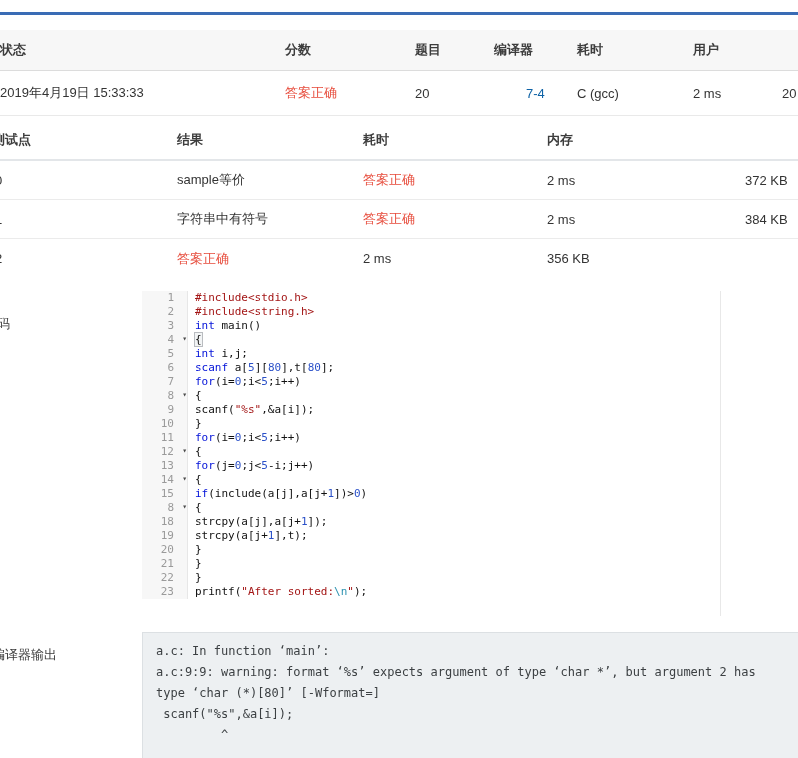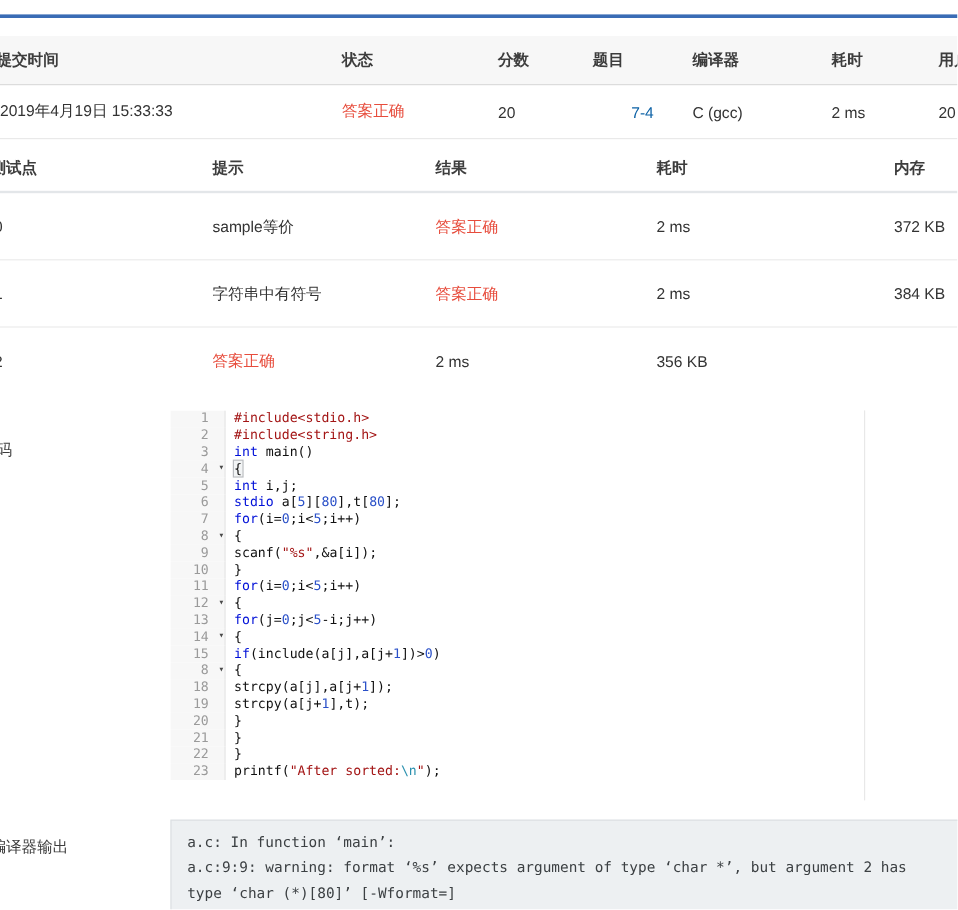--- a/index.html
+++ b/index.html
@@ -25,21 +25,21 @@
   .grid{display:grid;align-items:center;}
   .sub-grid{grid-template-columns:285px 130px 79px 83px 116px 89px 1fr;}
   .tc-grid{grid-template-columns:177px 186px 184px 198px 1fr;}
   .hdr{font-weight:bold;color:#3d3d3d;}
   .cell{white-space:nowrap;overflow:visible;}
 
   .sub-head{height:41px;margin-top:15px;background:#f7f7f7;border-bottom:1px solid #dcdcdc;}
   .sub-row{height:45px;border-bottom:1px solid #e9e9e9;}
 
   .tc-head{height:40px;margin-top:5px;border-bottom:2px solid #e3e6e9;}
-  .tc-row{height:56px;border-bottom:1px solid #ebebeb;}
+  .tc-row{height:39px;border-bottom:1px solid #ebebeb;}
   .tc-row:last-child{border-bottom:none;}
 
   .clip-3{margin-left:-3px;}
   .clip-8{margin-left:-8px;display:inline-block;}
   .clip-id{display:inline-block;margin-left:-5px;color:#333;}
 
   .status{color:var(--status-red);}
   .link{color:var(--link-blue);cursor:pointer;text-decoration:none;margin-left:32px;}
 
   
@@ -80,21 +80,20 @@
 </style>
 </head>
 <body>
 
 <div class="page">
 
   <div class="top-rule"></div>
 
   <div>
     <div class="grid sub-grid sub-head">
-      <div class="cell hdr"><span class="clip-3">提交时间</span></div>
       <div class="cell hdr">状态</div>
       <div class="cell hdr">分数</div>
       <div class="cell hdr">题目</div>
       <div class="cell hdr">编译器</div>
       <div class="cell hdr">耗时</div>
       <div class="cell hdr">用户</div>
     </div>
     <div class="grid sub-grid sub-row">
       <div class="cell">2019年4月19日 15:33:33</div>
       <div class="cell status">答案正确</div>
@@ -102,21 +101,20 @@
       <div class="cell"><a class="link">7-4</a></div>
       <div class="cell">C (gcc)</div>
       <div class="cell">2 ms</div>
       <div class="cell">20</div>
     </div>
   </div>
 
   <div>
     <div class="grid tc-grid tc-head">
       <div class="cell hdr"><span class="clip-8">测试点</span></div>
-      <div class="cell hdr">提示</div>
       <div class="cell hdr">结果</div>
       <div class="cell hdr">耗时</div>
       <div class="cell hdr">内存</div>
     </div>
 
     <div class="grid tc-grid tc-row">
       <div class="cell"><span class="clip-id">0</span></div>
       <div class="cell">sample等价</div>
       <div class="cell status">答案正确</div>
       <div class="cell">2 ms</div>
@@ -168,21 +166,21 @@
         <div class="cl">
           <div class="gut">
             <span class="num">5</span>
           </div>
           <div class="src"><span class="tk-kw">int</span><span class="tk-pl"> i,j;</span></div>
         </div>
         <div class="cl">
           <div class="gut">
             <span class="num">6</span>
           </div>
-          <div class="src"><span class="tk-kw">stdio</span><span class="tk-pl"> a[</span><span class="tk-num">5</span><span class="tk-pl">][</span><span class="tk-num">80</span><span class="tk-pl">],t[</span><span class="tk-num">80</span><span class="tk-pl">];</span></div>
+          <div class="src"><span class="tk-kw">scanf</span><span class="tk-pl"> a[</span><span class="tk-num">5</span><span class="tk-pl">][</span><span class="tk-num">80</span><span class="tk-pl">],t[</span><span class="tk-num">80</span><span class="tk-pl">];</span></div>
         </div>
         <div class="cl">
           <div class="gut">
             <span class="num">7</span>
           </div>
           <div class="src"><span class="tk-kw">for</span><span class="tk-pl">(i=</span><span class="tk-num">0</span><span class="tk-pl">;i&lt;</span><span class="tk-num">5</span><span class="tk-pl">;i++)</span></div>
         </div>
         <div class="cl">
           <div class="gut">
             <span class="num">8</span>

